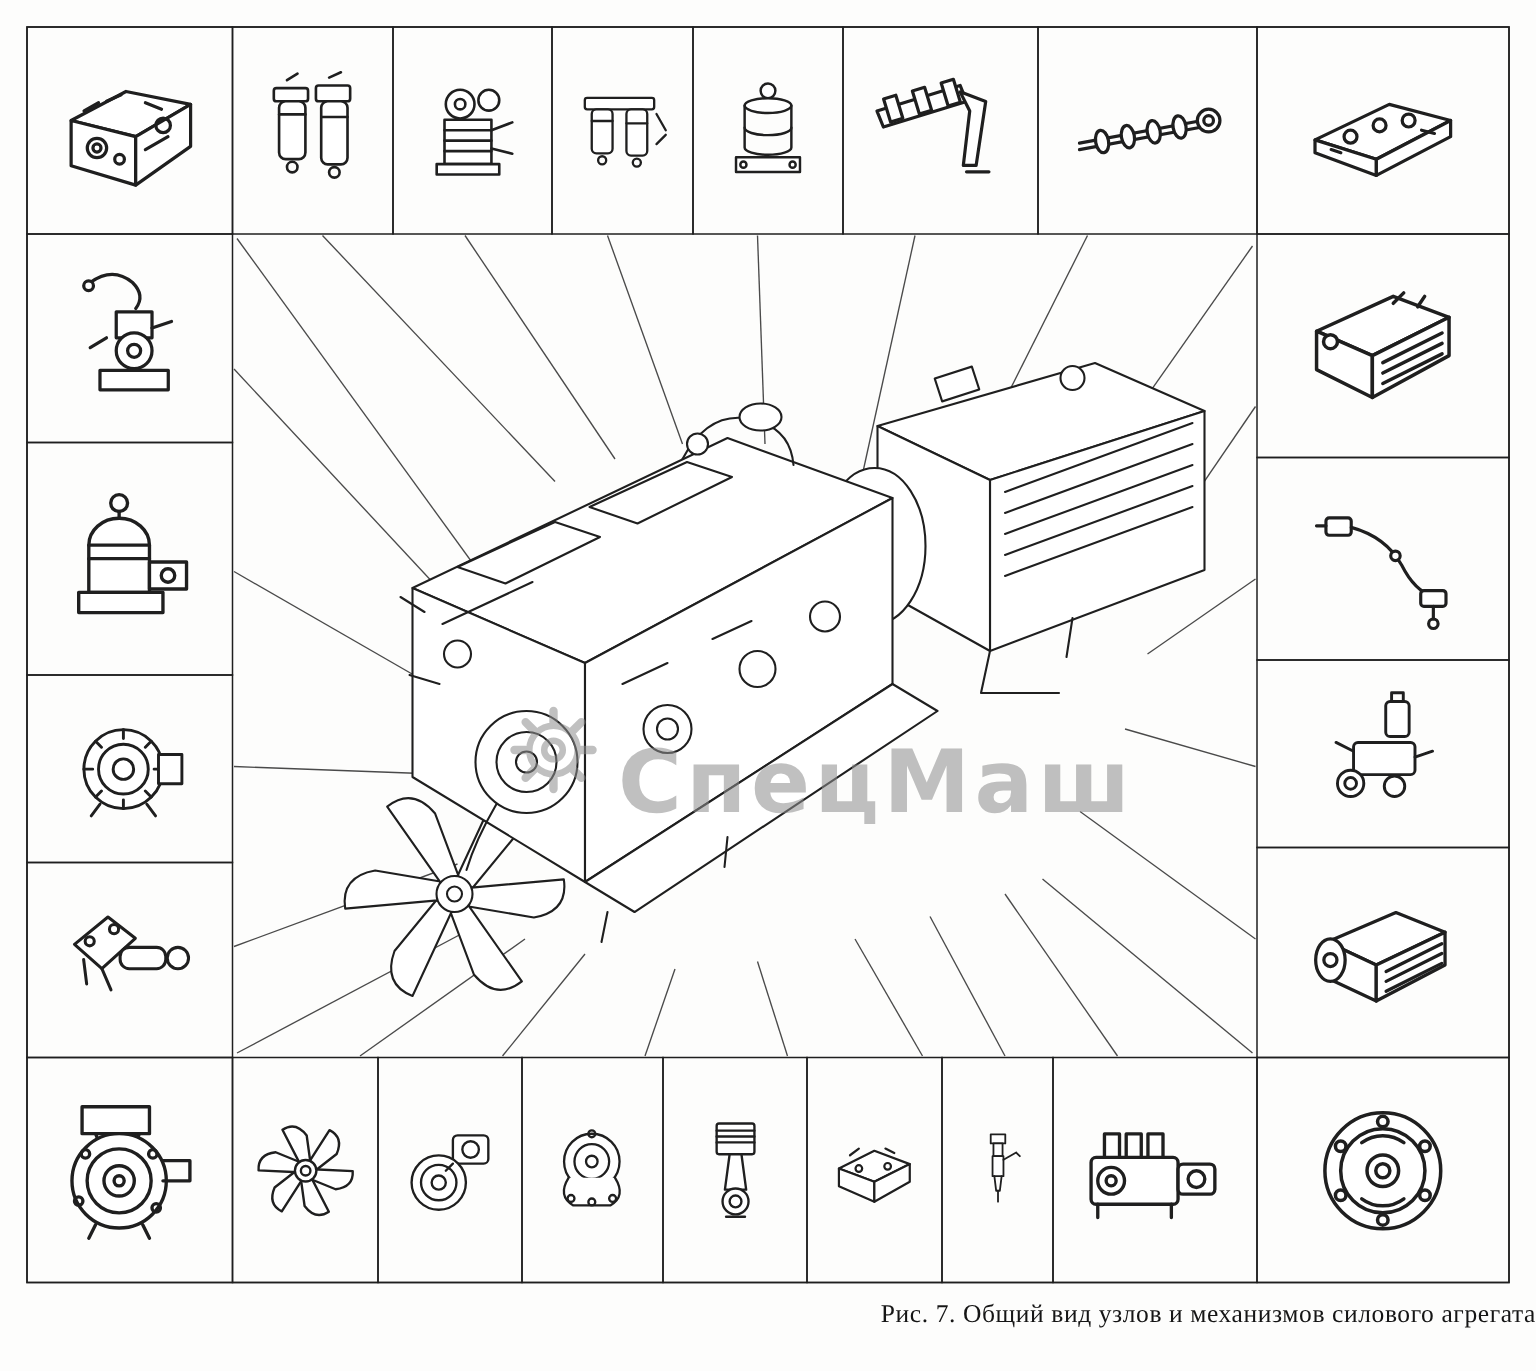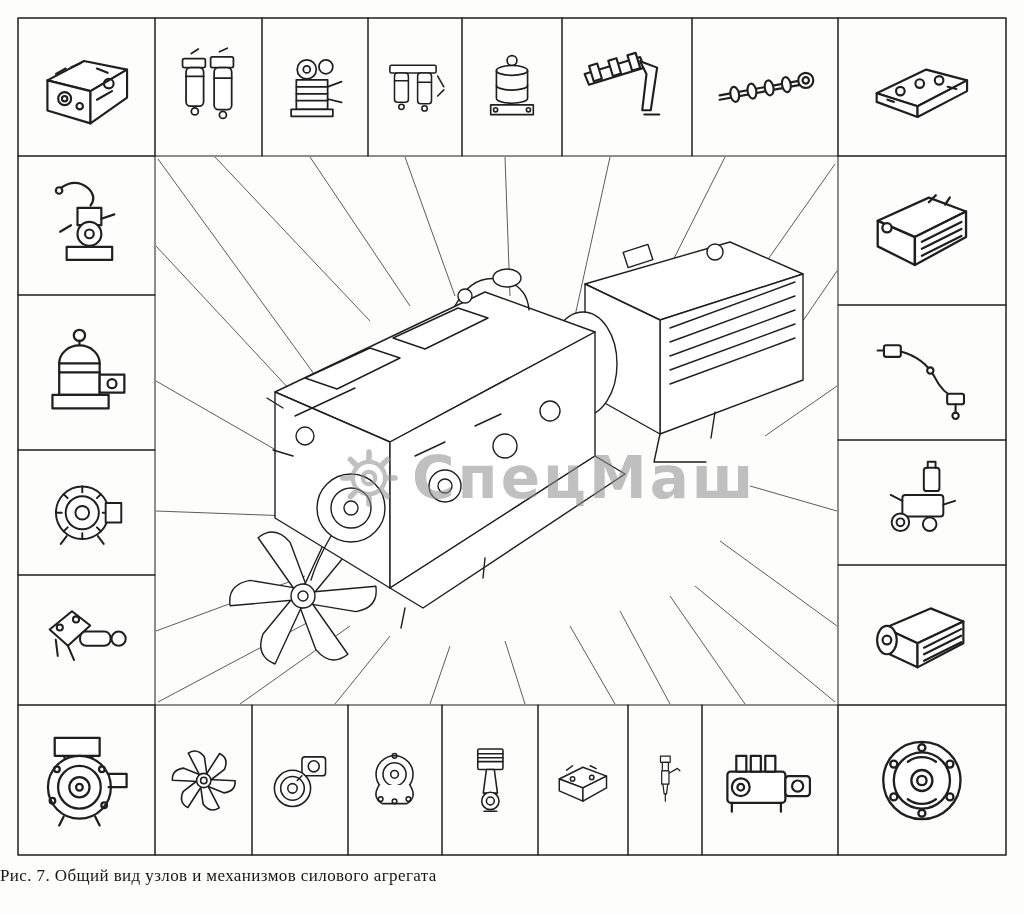--- a/index.html
+++ b/index.html
@@ -18,25 +18,25 @@
   .cell svg{width:82%;height:78%;}
   .center-area{position:absolute;left:155px;top:156px;width:683px;height:549px;z-index:2;}
   .center-area svg{width:100%;height:100%;display:block;}
   .watermark{
     position:absolute;left:338px;top:444px;z-index:3;
     display:flex;align-items:center;gap:12px;
     opacity:.55;pointer-events:none;
   }
   .watermark .wm-text{
     font-family:"DejaVu Sans", sans-serif;
-    font-weight:700;font-size:58px;color:#8e8e8e;letter-spacing:3px;
+    font-weight:700;font-size:58px;color:#8e8e8e;letter-spacing:3px;margin-top:43px;
   }
   .caption{
     position:absolute;left:0;top:866px;width:1024px;z-index:2;
-    text-align:left;font-size:17px;color:#151515;letter-spacing:.4px;
+    text-align:right;font-size:17px;color:#151515;letter-spacing:.4px;
   }
   
   .t1{left:18px;top:18px;width:137px;height:138px}
   .t2{left:155px;top:18px;width:107px;height:138px}
   .t3{left:262px;top:18px;width:106px;height:138px}
   .t4{left:368px;top:18px;width:94px;height:138px}
   .t5{left:462px;top:18px;width:100px;height:138px}
   .t6{left:562px;top:18px;width:130px;height:138px}
   .t7{left:692px;top:18px;width:146px;height:138px}
   .t8{left:838px;top:18px;width:168px;height:138px}

